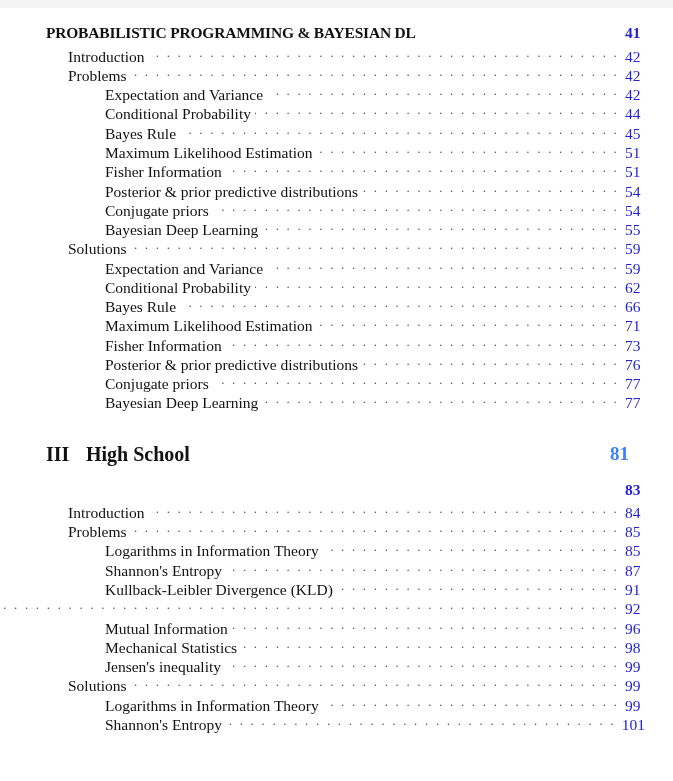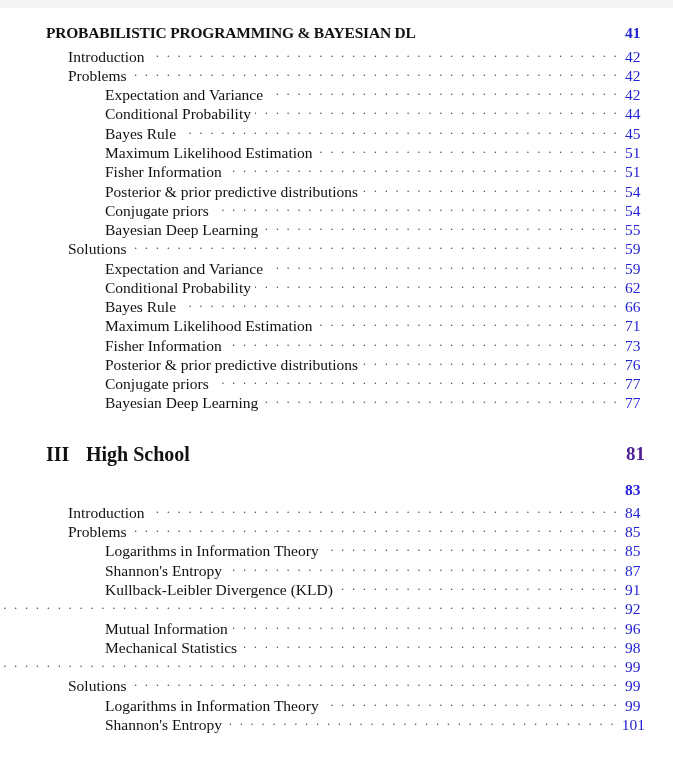--- a/index.html
+++ b/index.html
@@ -86,22 +86,22 @@
     font-weight: bold;
   }
   .part-row .part-num {
     margin-left: 46px;
     width: 40px;
     flex: none;
   }
   .part-row .title { flex: none; }
   .part-row .spacer { flex: 1 1 auto; }
   .part-row .page-num {
-    color: #4c1d95;
-    margin-right: 28px;
+    color: #3b82f6;
+    margin-right: 44px;
     font-size: 19px;
   }
 </style>
 </head>
 <body>
 
 <div class="topbar"></div>
 
 <div class="page">
 
@@ -258,20 +258,21 @@
     <span class="title">Mutual Information</span>
     <span class="dots"></span>
     <span class="page-num">96</span>
   </div>
   <div class="row lvl-sub" style="top:634px">
     <span class="title">Mechanical Statistics</span>
     <span class="dots"></span>
     <span class="page-num">98</span>
   </div>
   <div class="row lvl-sub" style="top:653px">
+    <span class="title">Jensen's inequality</span>
     <span class="dots"></span>
     <span class="page-num">99</span>
   </div>
 
   <div class="row lvl-section" style="top:672px">
     <span class="title">Solutions</span>
     <span class="dots"></span>
     <span class="page-num">99</span>
   </div>
 

